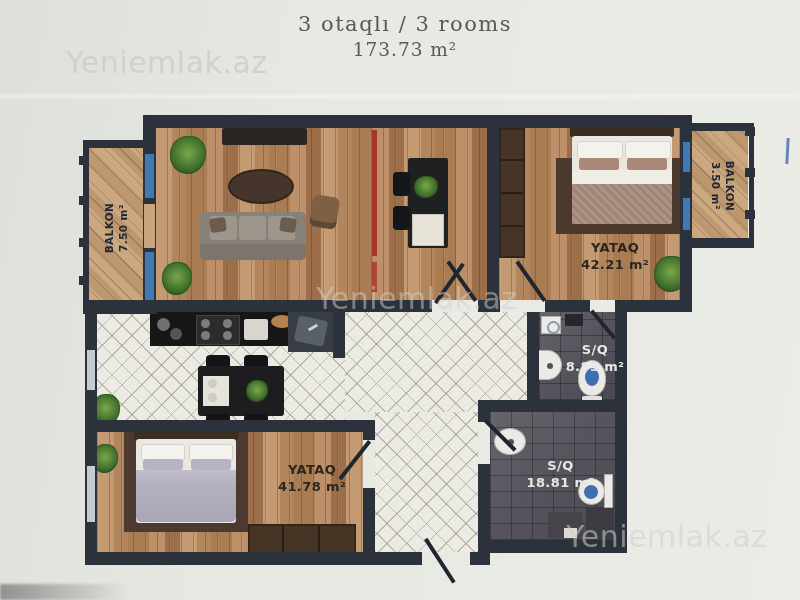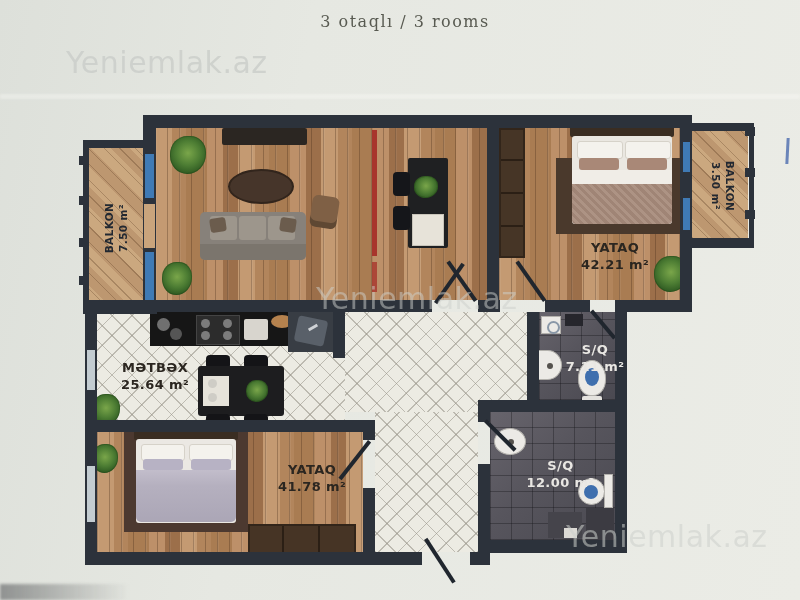--- a/index.html
+++ b/index.html
@@ -26,35 +26,36 @@
   .plant{border-radius:50% 45% 55% 50%;
     background:radial-gradient(circle at 50% 45%,#7aa64a 0%,#4c7c33 45%,#2f5a22 75%,#26491c 100%);
     box-shadow:inset 0 0 0 1px rgba(28,58,18,0.3);}
   .glass{background:#3f7ab5;}
   .fix{background:#eceae6;border:1px solid #b3b1ac;box-sizing:border-box;}
   .leaf{width:4px;background:#20262e;}
   .rl{font-weight:700;font-size:13px;line-height:1.3;color:#2b2620;text-align:center;letter-spacing:.4px;}
   .rl.light{color:#e9e7e3;}
   .rl.balc{font-size:10.5px;color:#222831;display:flex;flex-direction:column;align-items:center;justify-content:center;}
   .title{font-family:"DejaVu Serif","Liberation Serif",serif;color:#585a51;text-align:center;}
-  .t1{font-size:16px;letter-spacing:1.5px;}
+  .t1{font-size:21px;letter-spacing:1.5px;}
   .t2{font-size:18.5px;letter-spacing:1px;margin-top:3px;}
   .wm{font-size:30px;line-height:1;color:#cdd0cc;white-space:nowrap;letter-spacing:.5px;}
 </style>
 </head>
 <body>
 
 <div id="stage">
 
   <div class="a" style="left:0;top:94px;width:800px;height:5px;background:rgba(251,251,248,0.35);filter:blur(1px);"></div>
   <div class="a" style="left:0;top:584px;width:130px;height:16px;background:linear-gradient(to right,rgba(45,47,52,0.45),rgba(45,47,52,0));filter:blur(1.5px);"></div>
   <div class="a" style="left:786px;top:138px;width:3px;height:26px;background:#4b6cae;opacity:.8;transform:rotate(3deg);"></div>
 
   <div class="a title" style="left:150px;top:12px;width:510px;">
     <div class="t1">3 otaqlı / 3 rooms</div>
+    <div class="t2">173.73 m²</div>
   </div>
 
   <div class="a wood" style="left:155px;top:128px;width:332px;height:172px;"></div>
   <div class="a wood" style="left:499px;top:128px;width:181px;height:172px;"></div>
   <div class="a woodd" style="left:88px;top:146px;width:55px;height:158px;"></div>
   <div class="a woodd" style="left:692px;top:131px;width:56px;height:107px;"></div>
   <div class="a tilel" style="left:97px;top:312px;width:248px;height:108px;"></div>
   <div class="a tilel" style="left:345px;top:312px;width:182px;height:100px;"></div>
   <div class="a tilel" style="left:375px;top:412px;width:103px;height:140px;"></div>
   <div class="a tiled" style="left:539px;top:312px;width:76px;height:88px;"></div>
@@ -221,31 +222,27 @@
     <div class="ln">7.50 m²</div>
   </div>
   <div class="a rl" style="left:565px;top:240px;width:100px;">
     <div class="ln">YATAQ</div>
     <div class="ln">42.21 m²</div>
   </div>
   <div class="a rl balc" style="left:682px;top:146px;width:80px;height:80px;transform:rotate(90deg);">
     <div class="ln">BALKON</div>
     <div class="ln">3.50 m²</div>
   </div>
-  <div class="a rl" style="left:100px;top:360px;width:110px;">
-    <div class="ln">MƏTBƏX</div>
-    <div class="ln">25.64 m²</div>
-  </div>
   <div class="a rl light" style="left:555px;top:342px;width:80px;">
     <div class="ln">S/Q</div>
-    <div class="ln">7.11 m²</div>
+    <div class="ln">8.85 m²</div>
   </div>
   <div class="a rl light" style="left:518px;top:458px;width:85px;">
     <div class="ln">S/Q</div>
-    <div class="ln">12.00 m²</div>
+    <div class="ln">18.81 m²</div>
   </div>
   <div class="a rl" style="left:262px;top:462px;width:100px;">
     <div class="ln">YATAQ</div>
     <div class="ln">41.78 m²</div>
   </div>
 
   <div class="a wm" style="left:66px;top:48px;opacity:.9;">Yeniemlak.az</div>
   <div class="a wm" style="left:316px;top:284px;opacity:.5;">Yeniemlak.az</div>
   <div class="a wm" style="left:566px;top:522px;opacity:.55;">Yeniemlak.az</div>
 

